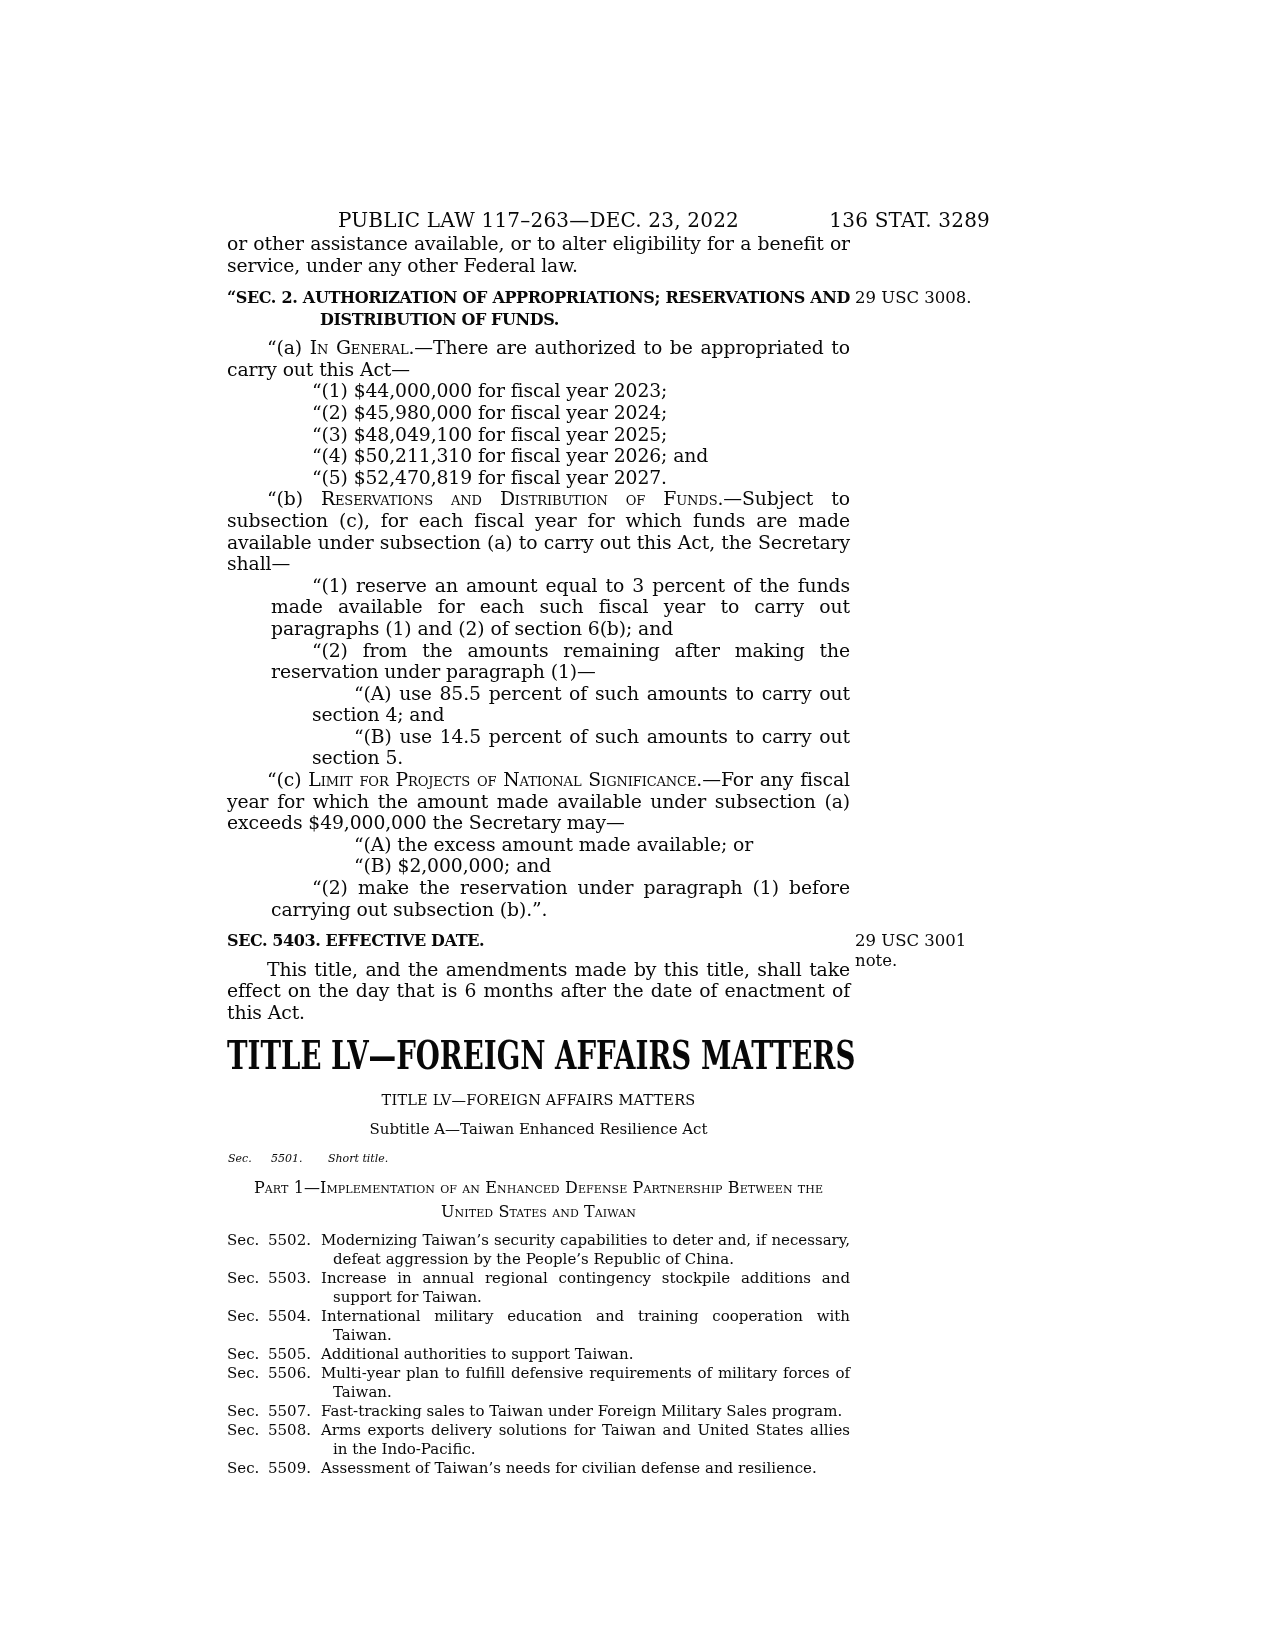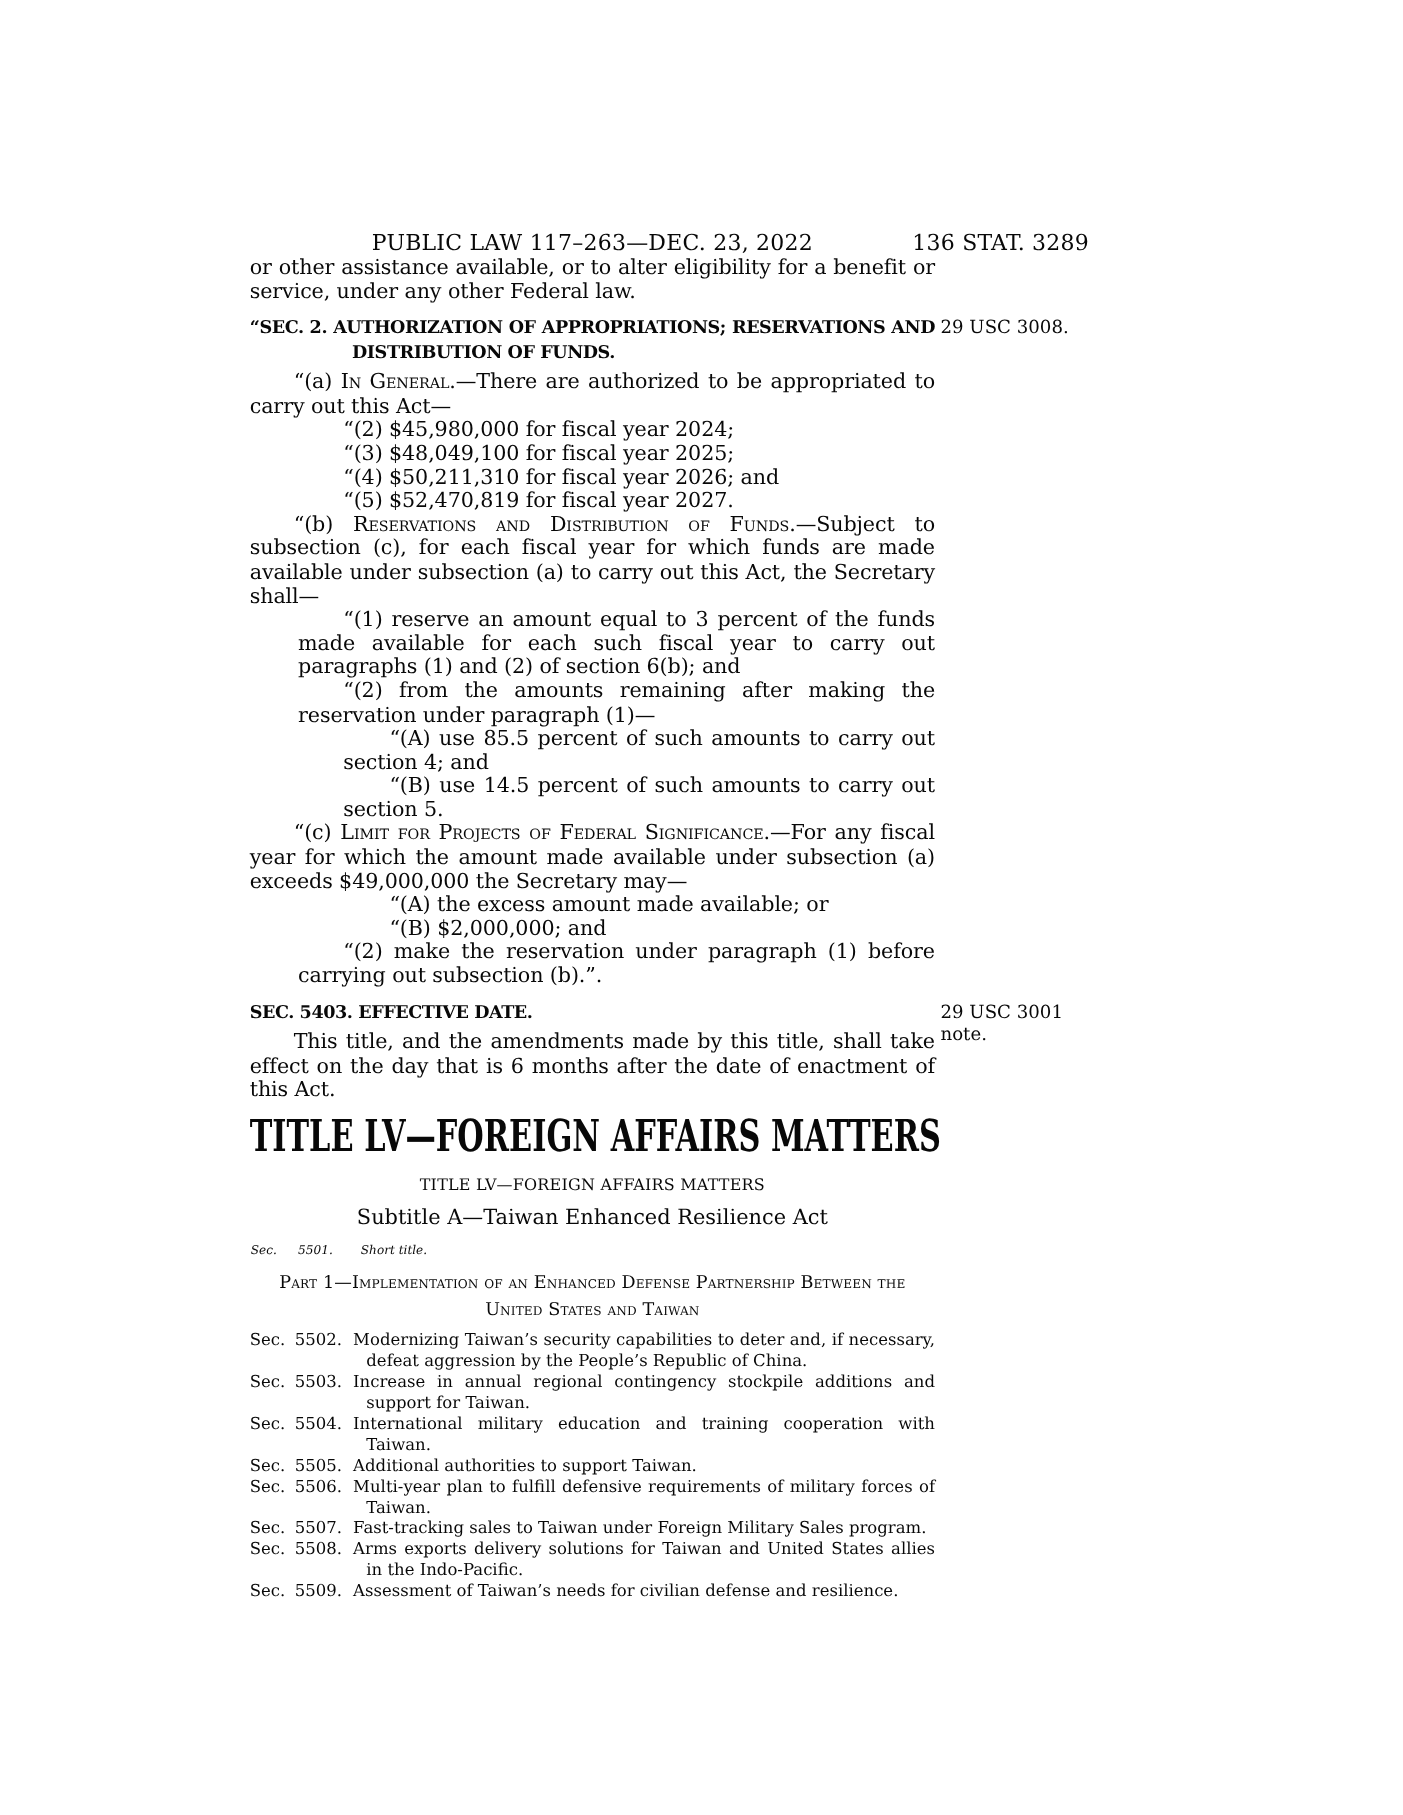--- a/index.html
+++ b/index.html
@@ -39,21 +39,21 @@
     font-weight:normal;font-size:16.5px;line-height:20px;
     letter-spacing:normal;text-indent:0;text-align:left;white-space:normal;
   }
   
   .title-banner{
     margin-top:8px;font-weight:bold;font-size:40px;line-height:46px;
     white-space:nowrap;transform:scaleX(0.69);transform-origin:0 50%;
   }
   
   .toc-heading{margin-top:12px;text-align:center;font-size:14.5px;line-height:20px;letter-spacing:.2px;}
-  .toc-subtitle{margin-top:9px;text-align:center;font-size:19px;line-height:20px;}
+  .toc-subtitle{margin-top:9px;text-align:center;font-size:15px;line-height:20px;}
   .toc-entry-5501{margin-top:9px;font-size:11px;line-height:21px;padding-left:101px;text-indent:-101px;margin-left:1px;font-style:italic;}
   .toc-entry-5501 .toc-sec{display:inline-block;width:43px;text-indent:0;}
   .toc-entry-5501 .toc-num{display:inline-block;width:57px;text-indent:0;}
   .toc-part{
     margin-top:7px;text-align:center;font-variant:small-caps;
     font-size:16px;line-height:24px;letter-spacing:.1px;
   }
   .toc-list{margin-top:7px;font-size:15px;line-height:19px;}
   .toc-entry{padding-left:106px;text-indent:-106px;text-align:justify;}
   .toc-entry .toc-sec{display:inline-block;width:41px;text-indent:0;}
@@ -72,33 +72,34 @@
   <div class="main-col">
 
     <p class="body-t">or other assistance available, or to alter eligibility for a benefit or service, under any other Federal law.</p>
 
     <div class="sec-heading">
       <span class="margin-note">29 USC 3008.</span><span>“SEC. 2. AUTHORIZATION OF APPROPRIATIONS; RESERVATIONS AND DISTRIBUTION OF FUNDS.</span>
     </div>
 
     <p class="body-t p-ind"><span>“(a) </span><span class="sc">In General</span><span>.—There are authorized to be appropriated to carry out this Act—</span></p>
 
+    <div class="body-t item1">“(1) $44,000,000 for fiscal year 2023;</div>
     <div class="body-t item1">“(2) $45,980,000 for fiscal year 2024;</div>
     <div class="body-t item1">“(3) $48,049,100 for fiscal year 2025;</div>
     <div class="body-t item1">“(4) $50,211,310 for fiscal year 2026; and</div>
     <div class="body-t item1">“(5) $52,470,819 for fiscal year 2027.</div>
 
     <p class="body-t p-ind"><span>“(b) </span><span class="sc">Reservations and Distribution of Funds</span><span>.—Subject to subsection (c), for each fiscal year for which funds are made available under subsection (a) to carry out this Act, the Secretary shall—</span></p>
 
     <div class="body-t item1">“(1) reserve an amount equal to 3 percent of the funds made available for each such fiscal year to carry out paragraphs (1) and (2) of section 6(b); and</div>
     <div class="body-t item1">“(2) from the amounts remaining after making the reservation under paragraph (1)—</div>
     <div class="body-t item2">“(A) use 85.5 percent of such amounts to carry out section 4; and</div>
     <div class="body-t item2">“(B) use 14.5 percent of such amounts to carry out section 5.</div>
 
-    <p class="body-t p-ind"><span>“(c) </span><span class="sc">Limit for Projects of Federal Significance</span><span>.—For any fiscal year for which the amount made available under subsection (a) exceeds $49,000,000 the Secretary may—</span></p>
+    <p class="body-t p-ind"><span>“(c) </span><span class="sc">Limit for Projects of National Significance</span><span>.—For any fiscal year for which the amount made available under subsection (a) exceeds $49,000,000 the Secretary may—</span></p>
 
     <div class="body-t item2">“(A) the excess amount made available; or</div>
     <div class="body-t item2">“(B) $2,000,000; and</div>
     <div class="body-t item1">“(2) make the reservation under paragraph (1) before carrying out subsection (b).”.</div>
 
     <div class="sec-heading2">
       <span class="margin-note">29 USC 3001 note.</span><span>SEC. 5403. EFFECTIVE DATE.</span>
     </div>
 
     <p class="body-t p-ind">This title, and the amendments made by this title, shall take effect on the day that is 6 months after the date of enactment of this Act.</p>

